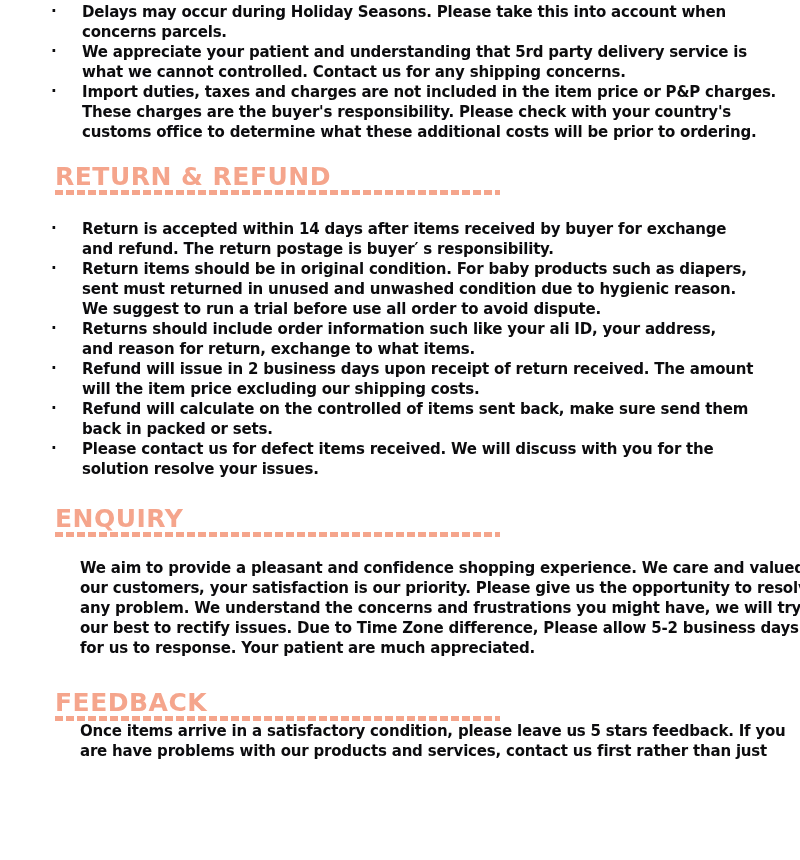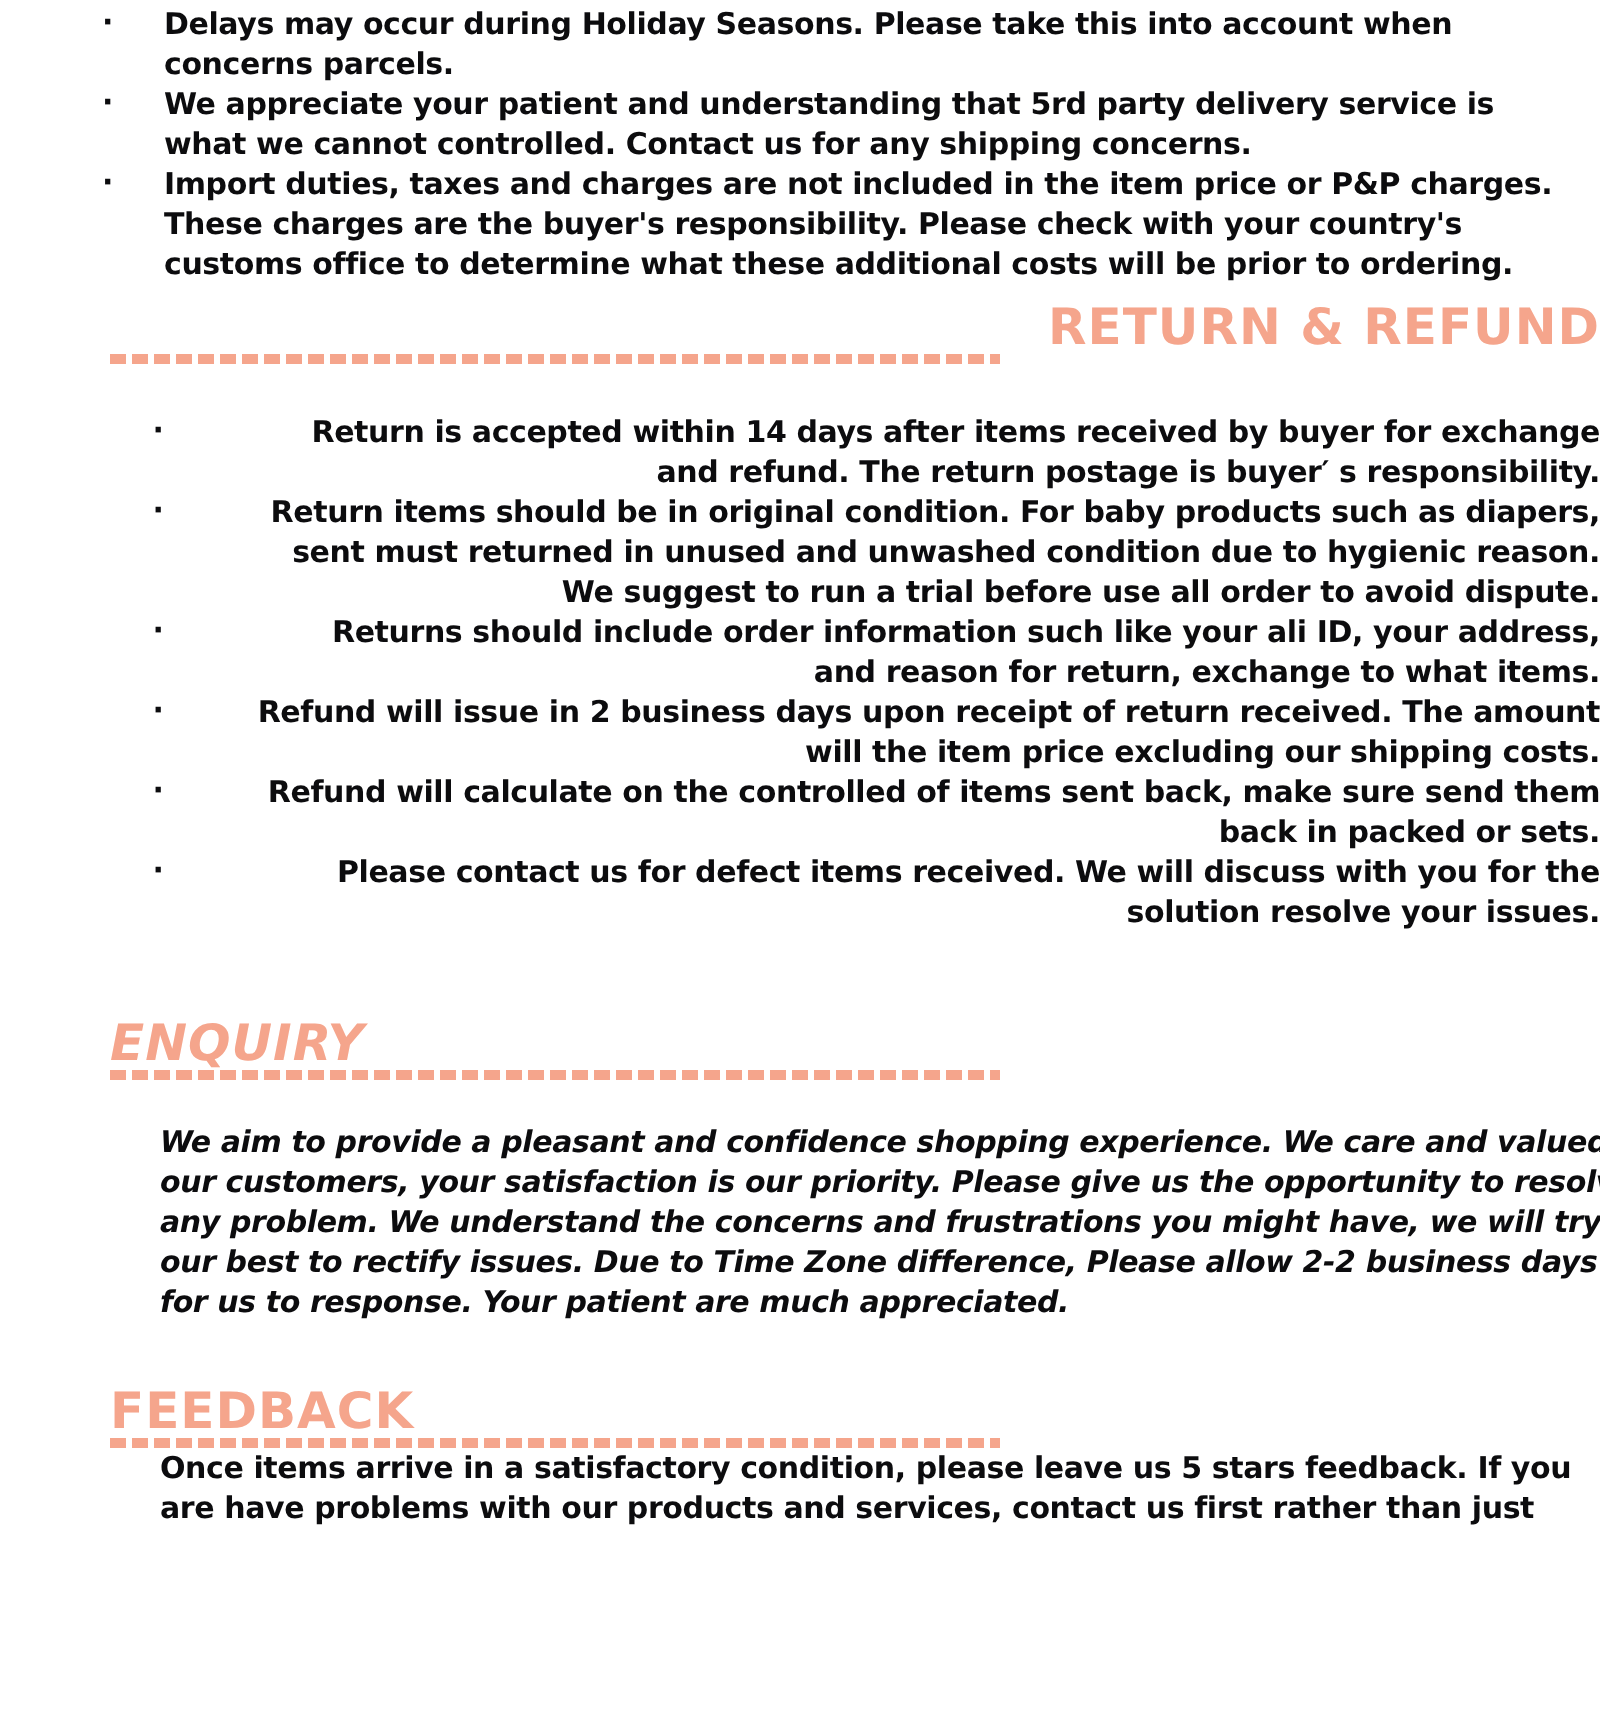--- a/index.html
+++ b/index.html
@@ -23,23 +23,23 @@
   .section-heading { margin-left:55px; }
   .heading-text {
     display:block; font-size:25px; line-height:24px;
     letter-spacing:0.5px; color:#f5a58c;
   }
   .dash-line {
     width:445px; height:5px; margin-top:1px;
     background:repeating-linear-gradient(90deg, #f5a58c 0px, #f5a58c 8px, transparent 8px, transparent 11px);
   }
   .para { margin-left:80px; }
-  .sec-return { margin-top:10px;text-align:right; }
+  .sec-return { margin-top:23px; }
   .return-list { margin-top:24px; }
-  .sec-enquiry { margin-top:44px;font-style:italic; }
+  .sec-enquiry { margin-top:28px; }
   .enquiry-para { margin-top:21px; }
   .sec-feedback { margin-top:33px; }
   .feedback-para { }
 </style>
 </head>
 <body>
 
 <div class="page">
 
   <div class="bullet-list top-list">
@@ -121,21 +121,21 @@
 
   <div class="sec-enquiry">
     <div class="section-heading">
       <span class="heading-text">ENQUIRY</span>
       <div class="dash-line"></div>
     </div>
     <div class="para enquiry-para">
       <div class="line">We aim to provide a pleasant and confidence shopping experience. We care and valued</div>
       <div class="line">our customers, your satisfaction is our priority. Please give us the opportunity to resolve</div>
       <div class="line">any problem. We understand the concerns and frustrations you might have, we will try</div>
-      <div class="line">our best to rectify issues. Due to Time Zone difference, Please allow 2-2 business days</div>
+      <div class="line">our best to rectify issues. Due to Time Zone difference, Please allow 5-2 business days</div>
       <div class="line">for us to response. Your patient are much appreciated.</div>
     </div>
   </div>
 
   <div class="sec-feedback">
     <div class="section-heading">
       <span class="heading-text">FEEDBACK</span>
       <div class="dash-line"></div>
     </div>
     <div class="para feedback-para">

